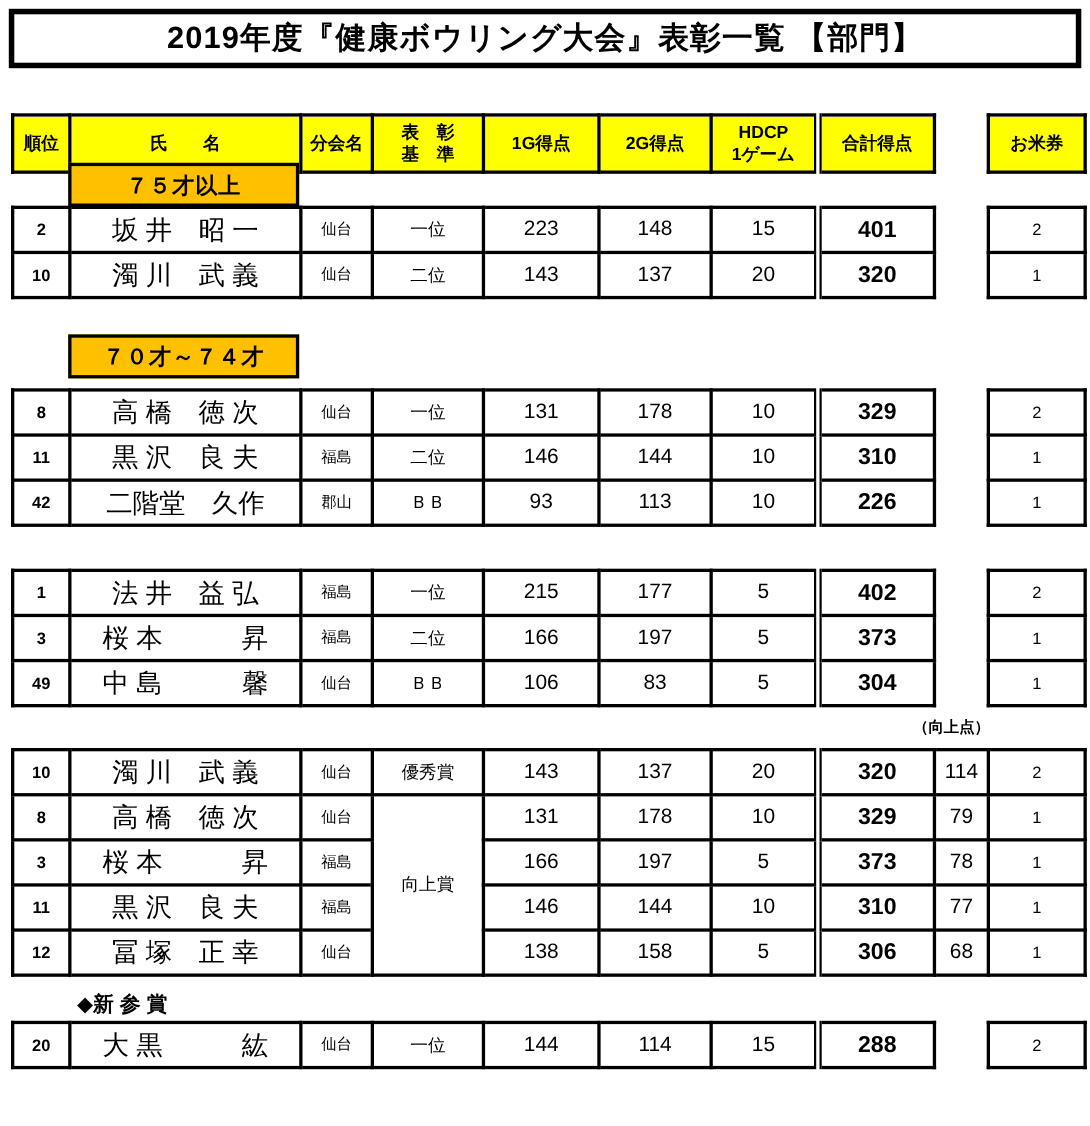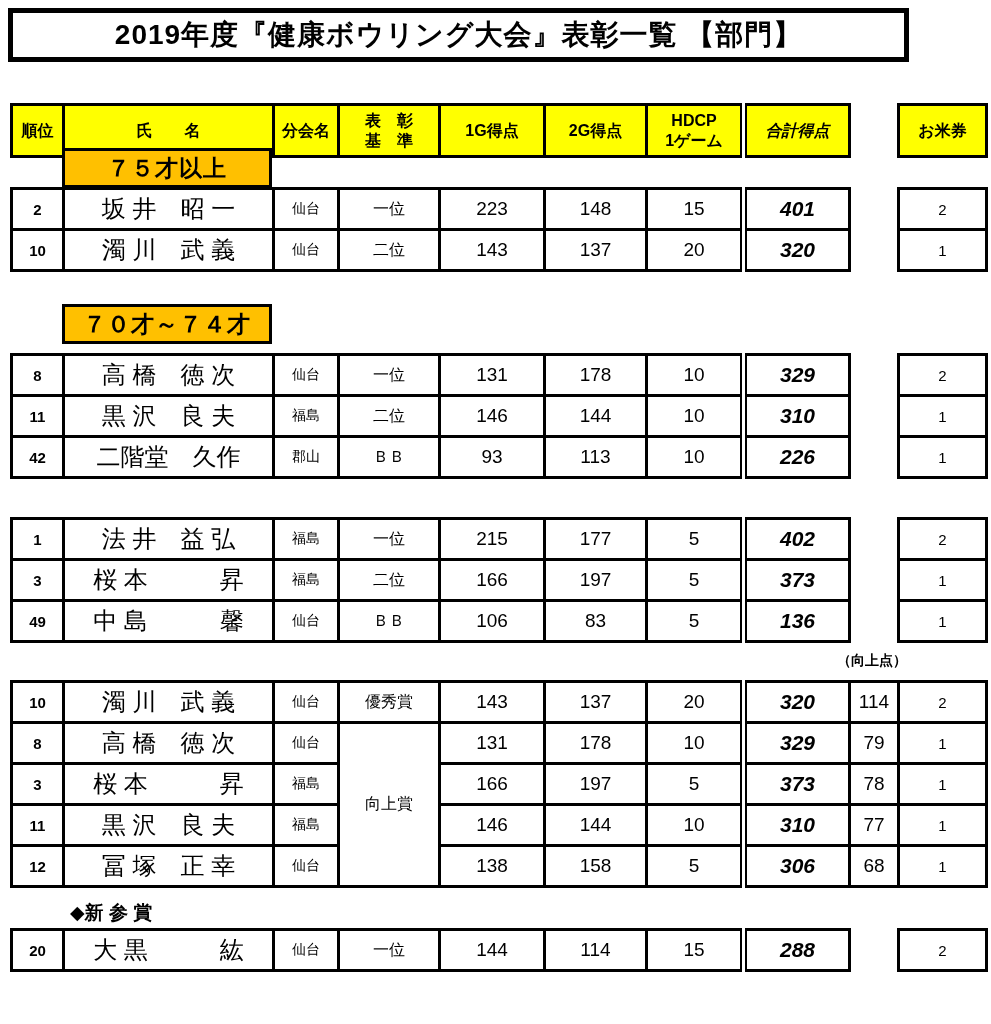--- a/index.html
+++ b/index.html
@@ -14,21 +14,21 @@
     color:#000;
   }
   .page{
     position:relative;
     width:991px;height:1024px;
     background:var(--page-bg);
     overflow:hidden;
   }
   
   .title-box{
-    position:absolute;left:8px;top:8px;width:901px;height:54px;
+    position:absolute;left:8px;top:8px;width:975px;height:54px;
     box-sizing:border-box;border:5px solid var(--border);
     display:flex;align-items:center;justify-content:center;
     font-size:28px;font-weight:bold;letter-spacing:1px;
     white-space:nowrap;
   }
   
   table.tbl{
     position:absolute;left:10px;
     border-collapse:collapse;table-layout:fixed;
     background:transparent;
@@ -44,40 +44,40 @@
     height:49px;background:var(--header-bg);
     font-weight:bold;font-size:16px;line-height:1.25;
   }
   
   .dtbl td{height:38px;}
   .c-rank{font-size:15px;font-weight:bold;}
   .c-name{font-size:24px;}
   .c-branch{font-size:14px;}
   .c-crit{font-size:16px;}
   .c-num{font-size:19px;}
-  .c-total{font-size:21px;font-weight:bold;border-left:7px double var(--border) !important;font-style:italic;}
+  .c-total{font-size:21px;font-weight:bold;border-left:7px double var(--border) !important;}
   .c-improve{font-size:19px;}
   .c-rice{font-size:15px;}
   .c-spacer{border:none !important;background:var(--page-bg) !important;}
   
   .band{
     position:absolute;left:62px;width:210px;height:40px;
     box-sizing:border-box;background:var(--band-bg);
     border:3px solid var(--border);
     display:flex;align-items:center;justify-content:center;
-    font-size:23px;font-weight:bold;letter-spacing:1px;
+    font-size:20px;font-weight:bold;letter-spacing:1px;
     white-space:nowrap;
   }
   
   .sec-label{
     position:absolute;left:70px;
     font-size:19px;font-weight:bold;white-space:nowrap;
   }
   .sec-note{
-    position:absolute;left:830px;width:84px;text-align:center;
+    position:absolute;left:830px;width:84px;text-align:left;
     font-size:14px;font-weight:bold;white-space:nowrap;
   }
   .hdr-2line{display:flex;flex-direction:column;align-items:center;justify-content:center;height:100%;}
 </style>
 </head>
 <body>
 
 <div class="page">
 
   <div class="title-box">2019年度『健康ボウリング大会』表彰一覧 【部門】</div>
@@ -255,21 +255,21 @@
           <td class="c-rice">1</td>
         </tr>
         <tr>
           <td class="c-rank">49</td>
           <td class="c-name">中 島　　　馨</td>
           <td class="c-branch">仙台</td>
           <td class="c-crit">ＢＢ</td>
           <td class="c-num">106</td>
           <td class="c-num">83</td>
           <td class="c-num">5</td>
-          <td class="c-total">136</td>
+          <td class="c-total">304</td>
           <td class="c-spacer"></td>
           <td class="c-rice">1</td>
         </tr>
       </tbody>
   </table>
 
   <div class="sec-note" style="top:652px">（向上点）</div>
   <table class="tbl dtbl" id="t3" style="top:680px">
     <colgroup>
         <col style="width:52px">

